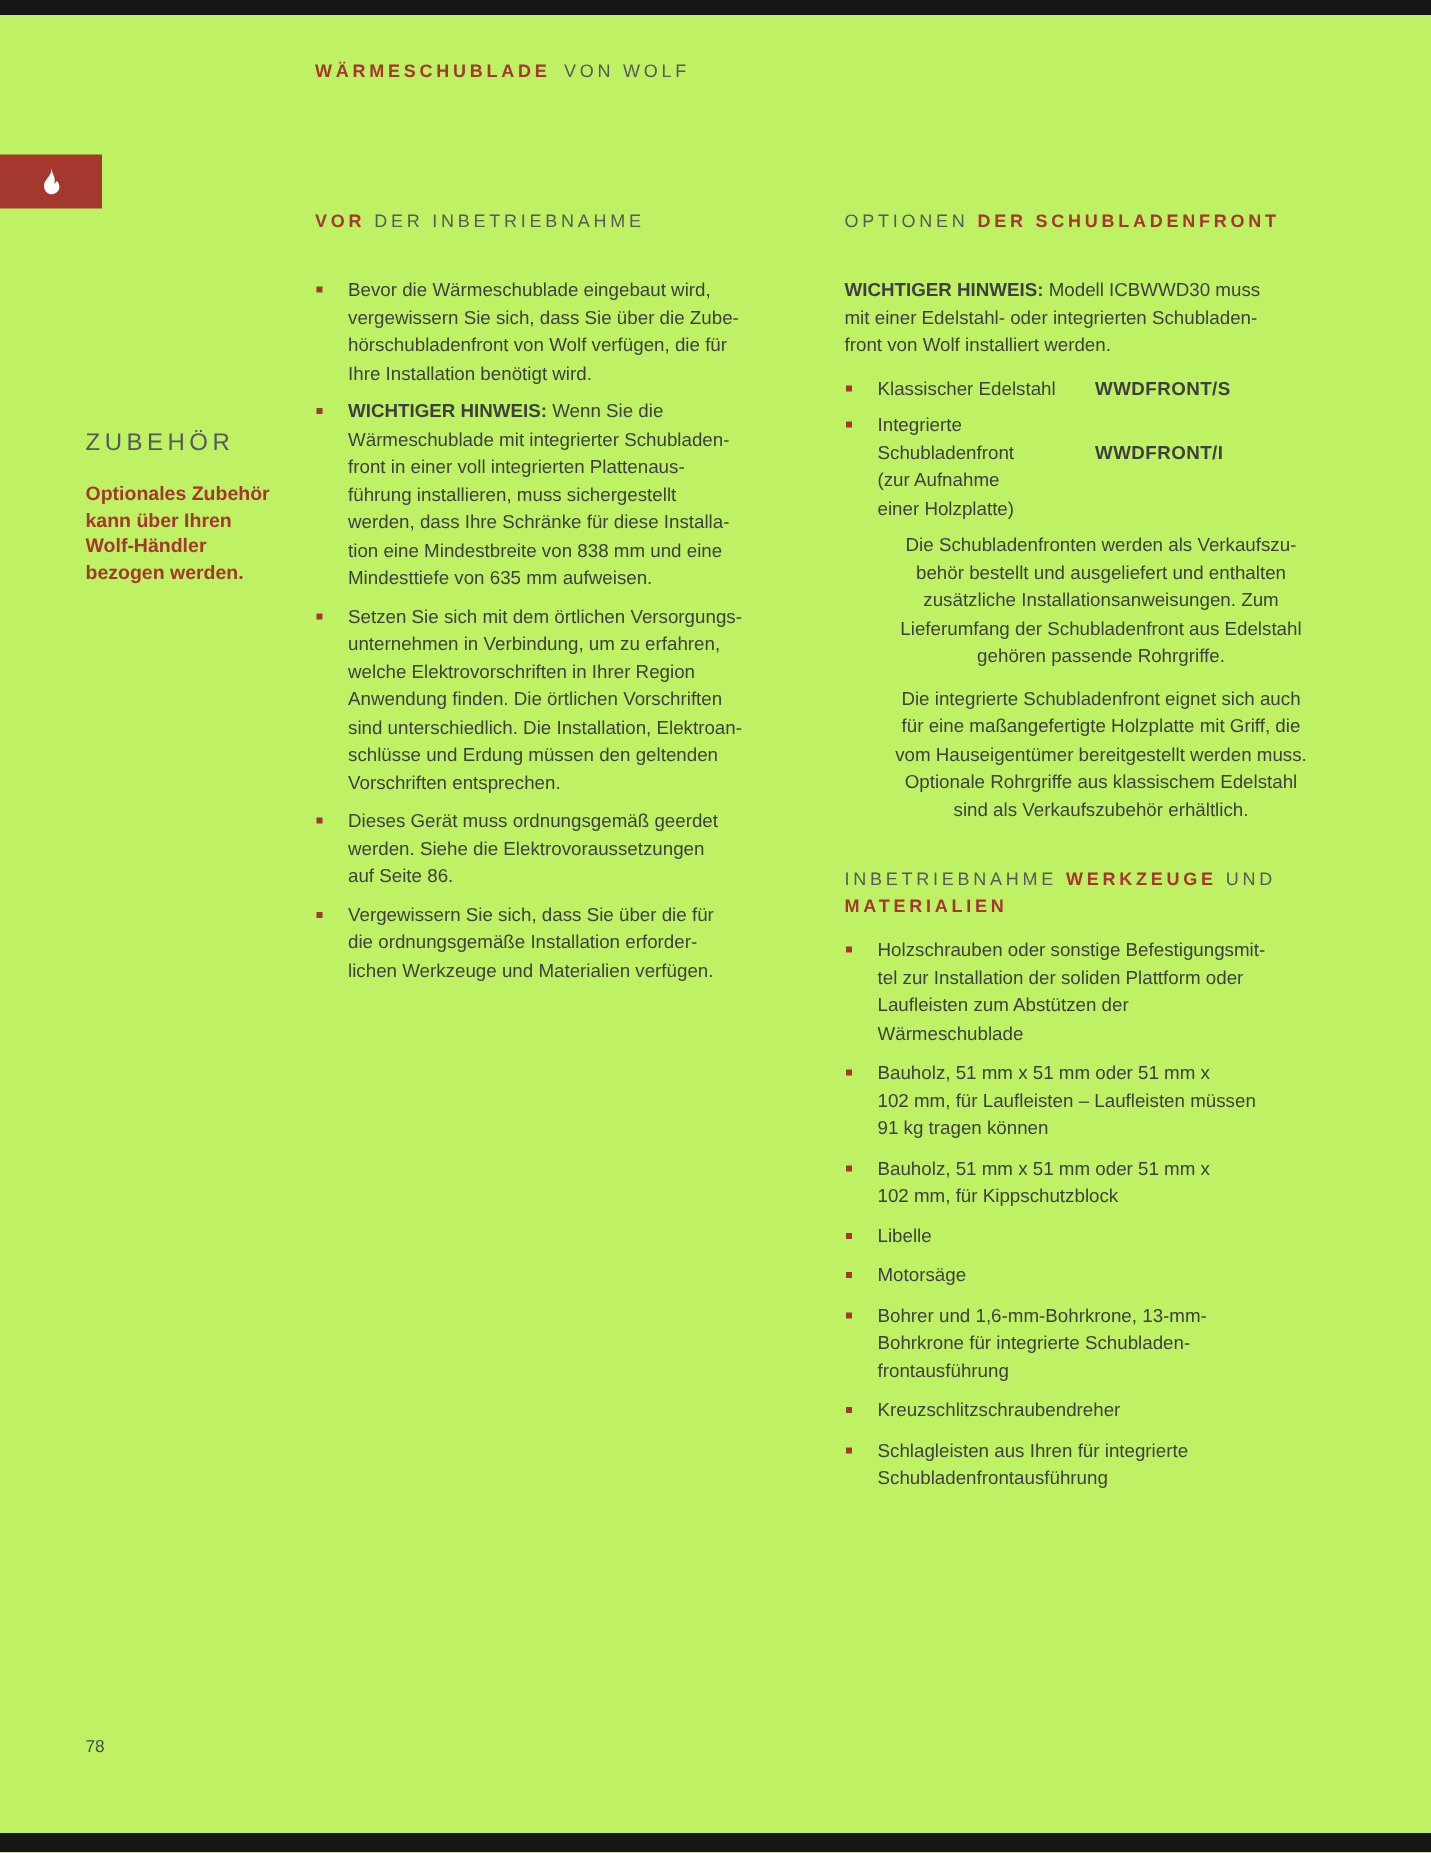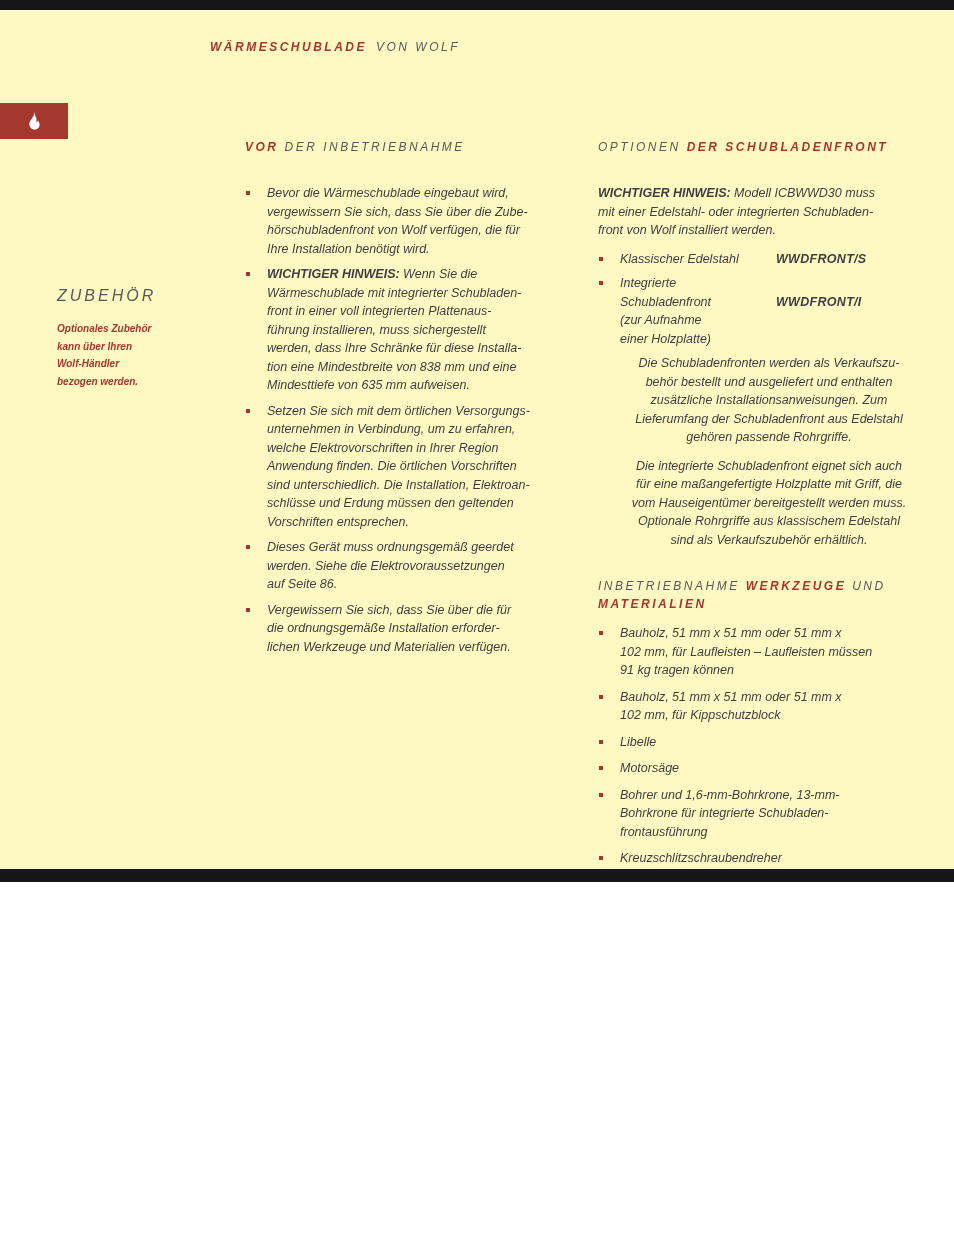--- a/index.html
+++ b/index.html
@@ -1,39 +1,39 @@
 <!DOCTYPE html>
 <html><head>
 <meta charset="utf-8">
 <style>
   html,body { margin:0; padding:0; background:#ffffff; }
   .page {
-    position:relative; width:954px; height:882px; background:#fef9c3;
-    font-family:"Liberation Sans", sans-serif; color:#3f3f41; overflow:hidden;font-style:italic;
+    position:relative; width:954px; height:1235px; background:#bef264;
+    font-family:"Liberation Sans", sans-serif; color:#3f3f41; overflow:hidden;
   }
   .bar { position:absolute; left:0; width:954px; background:#161616; }
   .bar-top { top:0; height:10px; }
   .bar-bottom { bottom:0; height:13px; }
 
   .header { position:absolute; left:210px; top:40px; font-size:12px; letter-spacing:2.5px; white-space:nowrap; }
   .header .brand { color:#A4372E; font-weight:bold; }
   .header .suffix { color:#58595B; margin-left:9px; }
 
   .chapter-tab {
     position:absolute; left:0; top:103px; width:68px; height:36px;
     background:#A4372E; display:flex; align-items:center; justify-content:center;
   }
 
   .side-label { position:absolute; left:57px; top:287px; font-size:16px; letter-spacing:3px; color:#58595B; }
   .side-note {
     position:absolute; left:57px; top:320px; width:160px;
-    font-size:10px; line-height:17.5px; font-weight:bold; color:#A4372E;
+    font-size:13px; line-height:17.5px; font-weight:bold; color:#A4372E;
   }
 
-  .col { position:absolute; top:138px;margin-left:35px; }
+  .col { position:absolute; top:138px; }
   .col1 { left:210px; width:332px; }
   .col2 { left:563px; width:342px; }
 
   h2 { margin:0 0 28px 0; font-size:12px; font-weight:normal; letter-spacing:2.5px; line-height:18px; color:#58595B; }
   .h2-tools { margin:28px 0 11px 0; }
   .ha { color:#A4372E; font-weight:bold; }
   .hg { color:#58595B; }
   h2 .seg + .seg { margin-left:6px; }
 
   .blist { list-style:none; margin:0; padding:0; }
@@ -42,21 +42,21 @@
   .tools-list li { margin-bottom:8px; }
   .opts-list { margin-bottom:6px; }
   .opts-list li { margin-bottom:6px; }
 
   .body-p { margin:0 0 10px 0; font-size:12.5px; line-height:18.5px;text-align:center; }
   .note-p { margin:0 0 10px 0; font-size:12.5px; line-height:18.5px; }
 
   .lead { font-weight:bold;text-align:right; }
   .pre { white-space:pre-line; }
 
-  .model { position:absolute; left:178px; top:0; font-weight:bold; color:#3f3f41; letter-spacing:0.3px; white-space:nowrap; }
+  .model { position:absolute; left:167px; top:0; font-weight:bold; color:#3f3f41; letter-spacing:0.3px; white-space:nowrap; }
   .model.m1 { top:18.5px; }
 
   .pagenum { position:absolute; left:57px; top:1159px; font-size:11.5px; color:#4a4a4c; }
 </style>
 </head>
 <body>
 
 <div class="page">
 
   <div class="bar bar-top"></div>
@@ -153,20 +153,24 @@
 für eine maßangefertigte Holzplatte mit Griff, die
 vom Hauseigentümer bereitgestellt werden muss.
 Optionale Rohrgriffe aus klassischem Edelstahl
 sind als Verkaufszubehör erhältlich.</p>
 
     <h2 class="h2-tools">
       <span class="seg hg">INBETRIEBNAHME</span><span class="seg ha">WERKZEUGE</span><span class="seg hg">UND</span><br><span class="seg ha">MATERIALIEN</span>
     </h2>
 
     <ul class="blist tools-list">
+      <li><span class="pre">Holzschrauben oder sonstige Befestigungsmit-
+tel zur Installation der soliden Plattform oder
+Laufleisten zum Abstützen der
+Wärmeschublade</span></li>
       <li><span class="pre">Bauholz, 51 mm x 51 mm oder 51 mm x
 102 mm, für Laufleisten – Laufleisten müssen
 91 kg tragen können</span></li>
       <li><span class="pre">Bauholz, 51 mm x 51 mm oder 51 mm x
 102 mm, für Kippschutzblock</span></li>
       <li><span class="pre">Libelle</span></li>
       <li><span class="pre">Motorsäge</span></li>
       <li><span class="pre">Bohrer und 1,6-mm-Bohrkrone, 13-mm-
 Bohrkrone für integrierte Schubladen-
 frontausführung</span></li>

